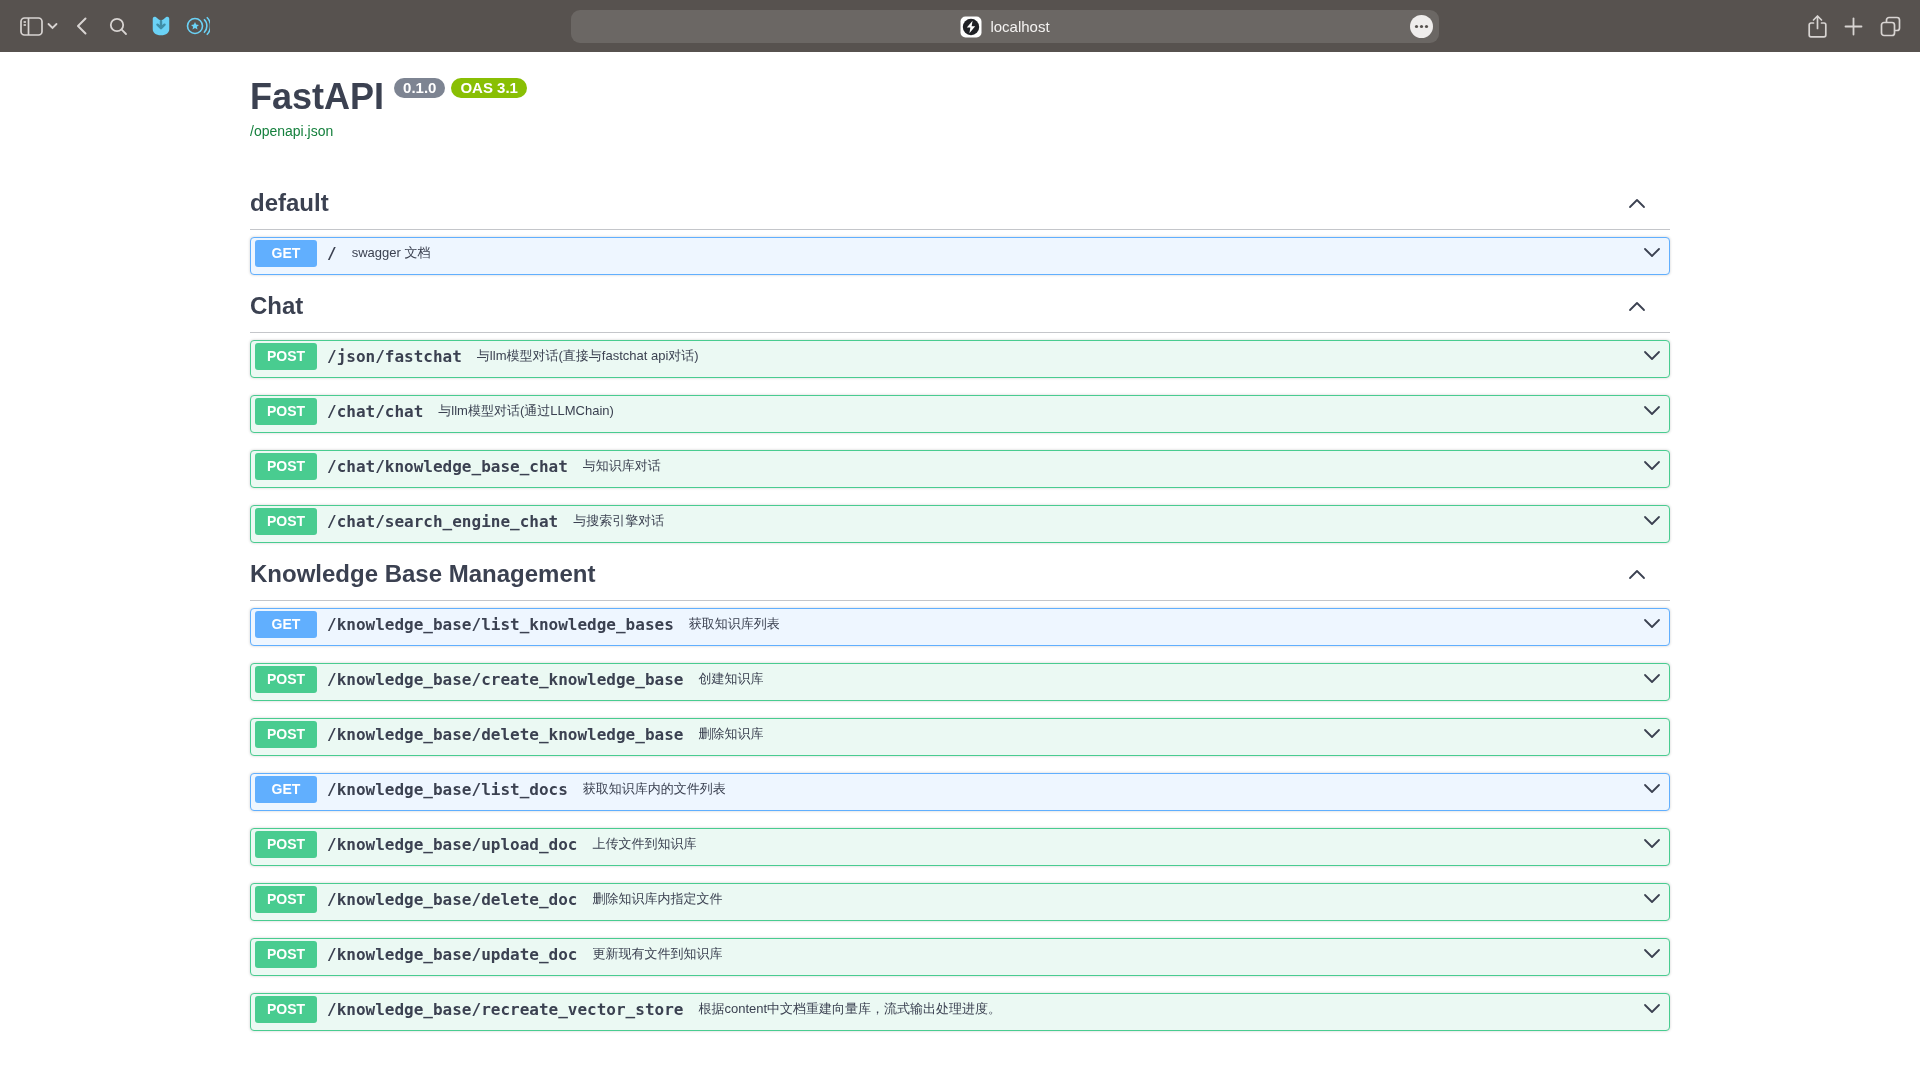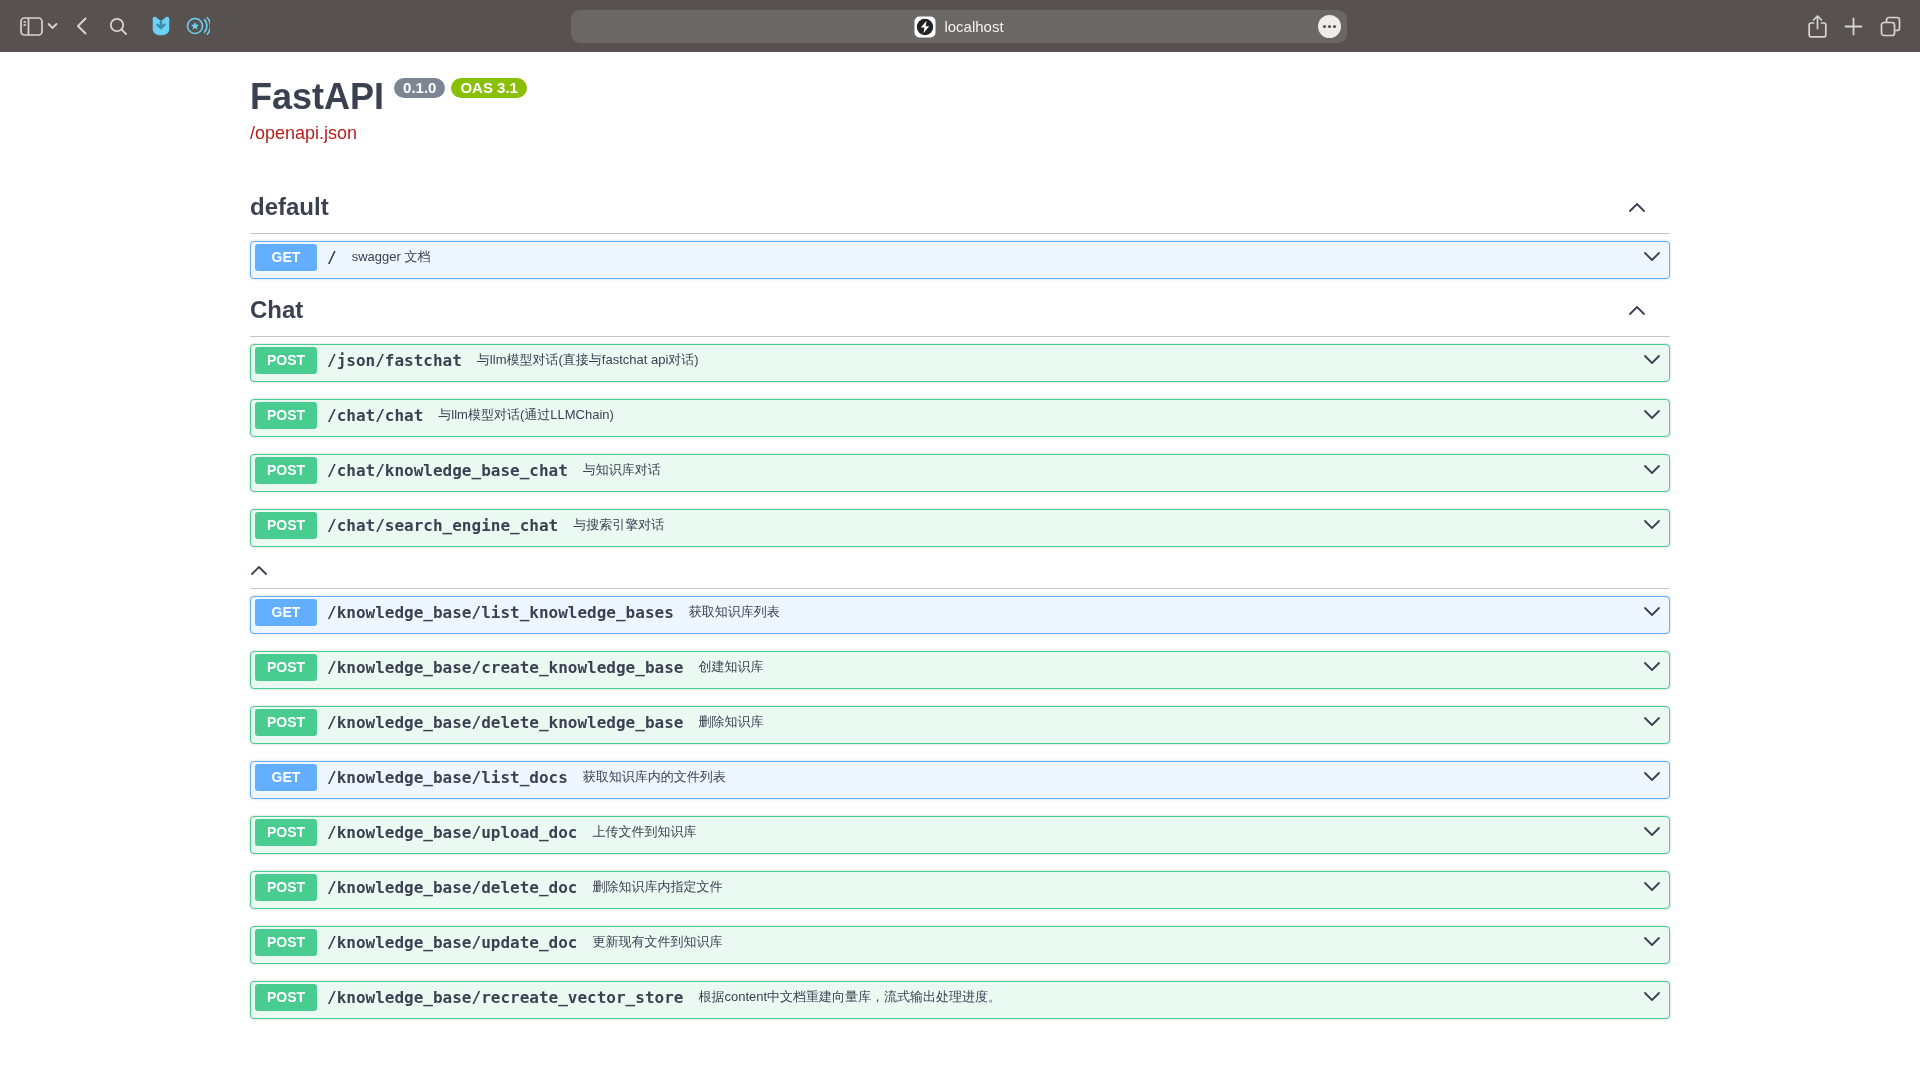--- a/index.html
+++ b/index.html
@@ -9,40 +9,40 @@
   
   .toolbar { position:relative; height:52px; background:#57524f; }
   .tb-left { position:absolute; left:20px; top:0; height:52px; display:flex; align-items:center; }
   .tb-icon { display:flex; align-items:center; justify-content:center; color:#d8d4d2; }
   .tb-icon svg { display:block; }
   .ic-sidebar { margin-right:4px; }
   .ic-chev { margin-right:18px; }
   .ic-back { margin-right:22px; }
   .ic-search { margin-right:22px; }
   .ic-ext1 { margin-right:14px; }
-  .urlbar { position:absolute; left:571px; top:10px; width:776px; height:33px;
+  .urlbar { position:absolute; left:571px; top:10px; width:868px; height:33px;
             background:#6b6764; border-radius:9px; display:flex; align-items:center;
             justify-content:center; }
   .urlbar .host { color:#f4f2f1; font-size:15px; margin-left:8px; }
   .ellipsis-btn { position:absolute; right:6px; top:5px; width:23px; height:23px;
                   border-radius:50%; background:#efedec; display:flex; align-items:center;
                   justify-content:center; }
   .tb-right { position:absolute; right:18px; top:0; height:52px; display:flex;
               align-items:center; gap:16px; }
 
   
   .wrapper { width:1420px; margin:0 auto; }
   .info { margin-top:24px; margin-bottom:49px; }
   .title-line { display:flex; align-items:center; }
   .api-title { font-size:36px; font-weight:bold; color:#3b4151; line-height:42px; }
   .badge { color:#fff; font-weight:bold; font-size:15px; border-radius:57px;
            padding:3px 9px; margin-left:10px; line-height:14px; }
   .badge.version { background:#7d8492; position:relative; top:-9px; }
   .badge.oas { background:#89bf04; position:relative; top:-9px; margin-left:6px; }
-  .spec-link { display:inline-block; margin-top:5px; font-size:18px; color:#b91c1c;
+  .spec-link { display:inline-block; margin-top:5px; font-size:14px; color:#15803d;
                text-decoration:none; }
 
   .tag-section { }
   .tag-header { display:flex; align-items:center; justify-content:space-between;
                 padding-bottom:12px; border-bottom:1px solid rgba(59,65,81,.3);
                 margin-bottom:7px; cursor:pointer; }
   .tag-title { font-size:24px; font-weight:bold; color:#3b4151; line-height:28px; }
   .tag-arrow { margin-right:24px; display:flex; }
 
   .opblock { height:38px; display:flex; align-items:center; border-radius:4px;
@@ -226,20 +226,21 @@
       <span class="op-arrow">
         <svg width="18" height="12" viewBox="0 0 18 12" fill="none" stroke="#3b4151" stroke-width="1.8" stroke-linecap="round" stroke-linejoin="round">
             <polyline points="2,2 9,9 16,2"></polyline>
           </svg>
       </span>
     </div>
   </div>
 
   <div class="tag-section">
     <div class="tag-header">
+      <span class="tag-title">Knowledge Base Management</span>
       <span class="tag-arrow">
         <svg width="18" height="12" viewBox="0 0 18 12" fill="none" stroke="#3b4151" stroke-width="1.8" stroke-linecap="round" stroke-linejoin="round">
             <polyline points="2,10 9,3 16,10"></polyline>
           </svg>
       </span>
     </div>
 
     <div class="opblock get">
       <span class="method-badge">GET</span>
       <span class="op-path">/knowledge_base/list_knowledge_bases</span>

